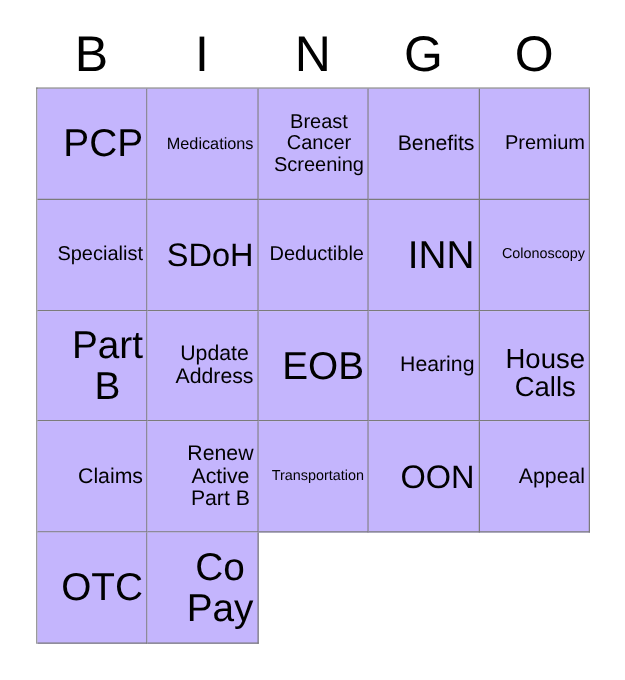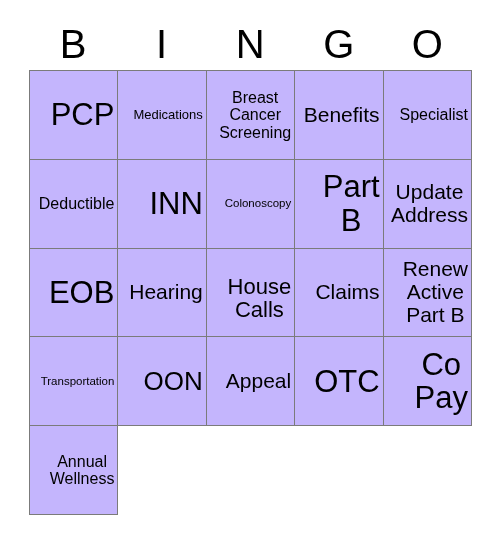--- a/index.html
+++ b/index.html
@@ -75,21 +75,21 @@
     display: block;
     line-height: 1.08;
     white-space: pre-line;
     color: #000000;
   }
 
   
   .fs-xxl .cell-text { font-size: 31px; }
   .fs-xl  .cell-text { font-size: 26px; }
   .fs-lg  .cell-text { font-size: 22px; margin-top: 12px; }
-  .fs-md  .cell-text { font-size: 21px; }
+  .fs-md  .cell-text { font-size: 17px; }
   .fs-sm  .cell-text { font-size: 16px; }
   .fs-xs  .cell-text { font-size: 13px; margin-left: 29px; }
   .fs-xxs .cell-text { font-size: 11.5px; }
 </style>
 </head>
 <body>
 
 <div class="card">
 
   <div class="header-row">
@@ -108,23 +108,29 @@
         <span class="cell-text">Medications</span>
       </div>
     <div class="cell fs-sm">
         <span class="cell-text">Breast
 Cancer
 Screening</span>
       </div>
     <div class="cell fs-md">
         <span class="cell-text">Benefits</span>
       </div>
+    <div class="cell fs-sm">
+        <span class="cell-text">Premium</span>
+      </div>
 
     <div class="cell fs-sm">
         <span class="cell-text">Specialist</span>
+      </div>
+    <div class="cell fs-xl">
+        <span class="cell-text">SDoH</span>
       </div>
     <div class="cell fs-sm">
         <span class="cell-text">Deductible</span>
       </div>
     <div class="cell fs-xxl">
         <span class="cell-text">INN</span>
       </div>
     <div class="cell fs-xxs">
         <span class="cell-text">Colonoscopy</span>
       </div>
@@ -166,19 +172,15 @@
     <div class="cell fs-md">
         <span class="cell-text">Appeal</span>
       </div>
     <div class="cell fs-xxl">
         <span class="cell-text">OTC</span>
       </div>
     <div class="cell fs-xxl">
         <span class="cell-text">Co
 Pay</span>
       </div>
-    <div class="cell fs-sm">
-        <span class="cell-text">Annual
-Wellness</span>
-      </div>
   </div>
 
 </div>
 
 </body></html>

